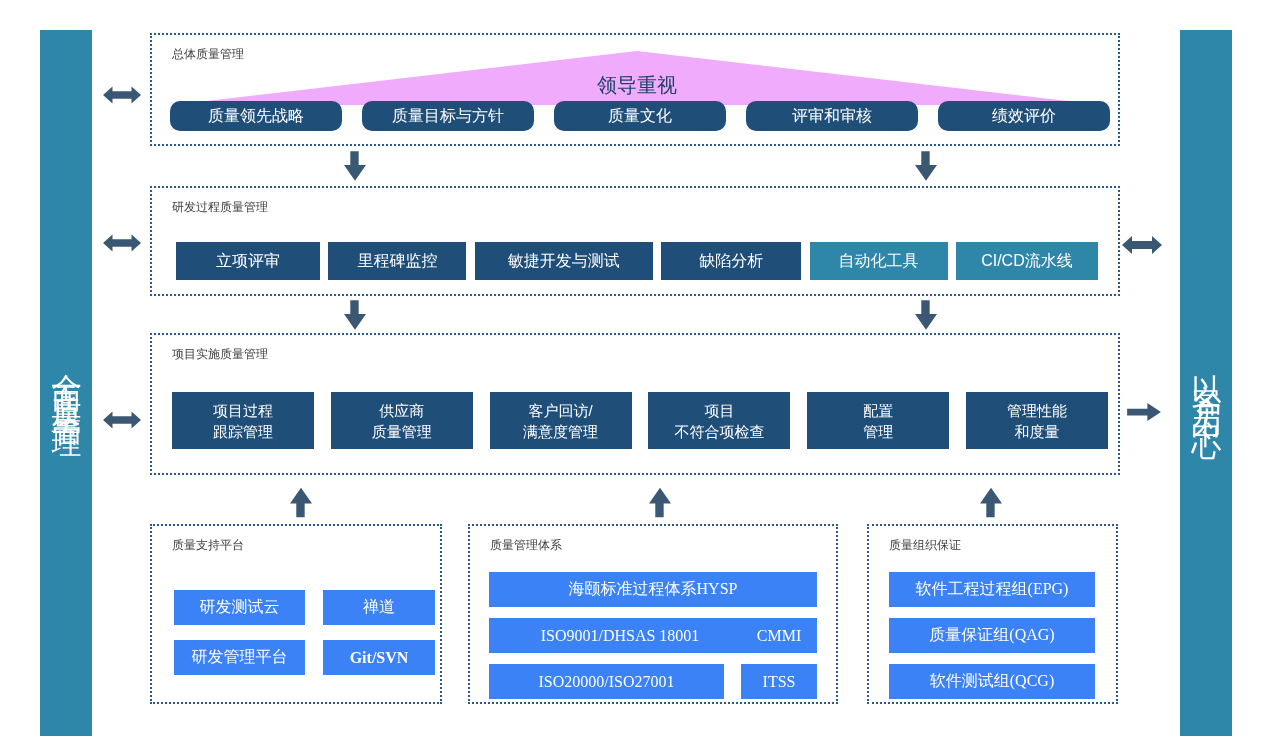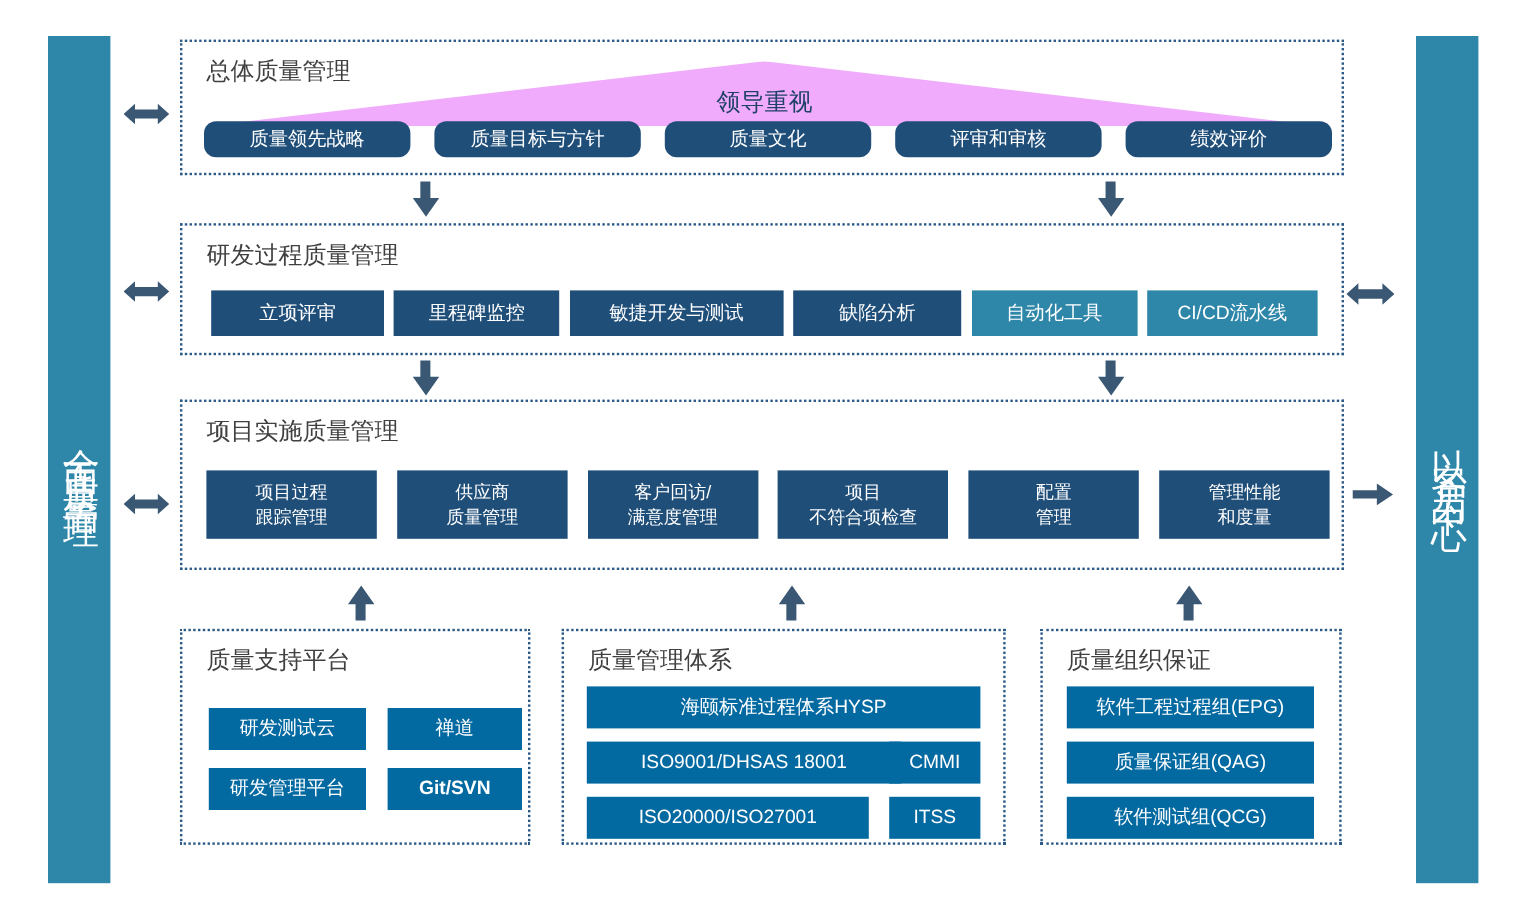--- a/index.html
+++ b/index.html
@@ -22,21 +22,21 @@
   
   .sec {
     position:absolute; left:150px; width:970px;
     border:2px dotted #2C5A88; box-sizing:border-box; background:#ffffff;
   }
   #sec1 { top:33px;  height:113px; }
   #sec2 { top:186px; height:110px; }
   #sec3 { top:333px; height:142px; }
   .sec-title {
     position:absolute; left:20px; top:11px;
-    font-size:20px; color:#404040;
+    font-size:12px; color:#404040;
   }
 
   
   .tri {
     position:absolute; left:20px; top:16px; width:930px; height:54px;
     background:#f0abfc;
     clip-path:polygon(50% 0, 100% 100%, 0 100%);
     display:flex; align-items:center; justify-content:center;
   }
   .tri-label { color:#1F4166; font-size:20px; padding-top:14px; }
@@ -75,21 +75,21 @@
   #sec3 .btn { width:142px; height:57px; flex-direction:column; font-size:15px; line-height:1.4; }
 
   
   .bbox {
     position:absolute; top:524px; height:180px;
     border:2px dotted #2C5A88; box-sizing:border-box; background:#ffffff;
   }
   #box1 { left:150px; width:292px; }
   #box2 { left:468px; width:370px; }
   #box3 { left:867px; width:251px; }
-  .bbox .btn { position:absolute; background:#0369a1; height:35px; }
+  .bbox .btn { position:absolute; background:#3b82f6; height:35px;font-family:Liberation Serif, serif; }
 
   #box1 .b-r1c1 { left:22px;  top:64px;  width:131px; }
   #box1 .b-r1c2 { left:171px; top:64px;  width:112px; }
   #box1 .b-r2c1 { left:22px;  top:114px; width:131px; }
   #box1 .b-r2c2 { left:171px; top:114px; width:112px; }
 
   #box2 .b-wide { left:19px;  top:46px;  width:328px; }
   #box2 .b-r2c1 { left:19px;  top:92px;  width:262px; }
   #box2 .b-r2c2 { left:271px; top:92px;  width:76px; }
   #box2 .b-r3c1 { left:19px;  top:138px; width:235px; }

